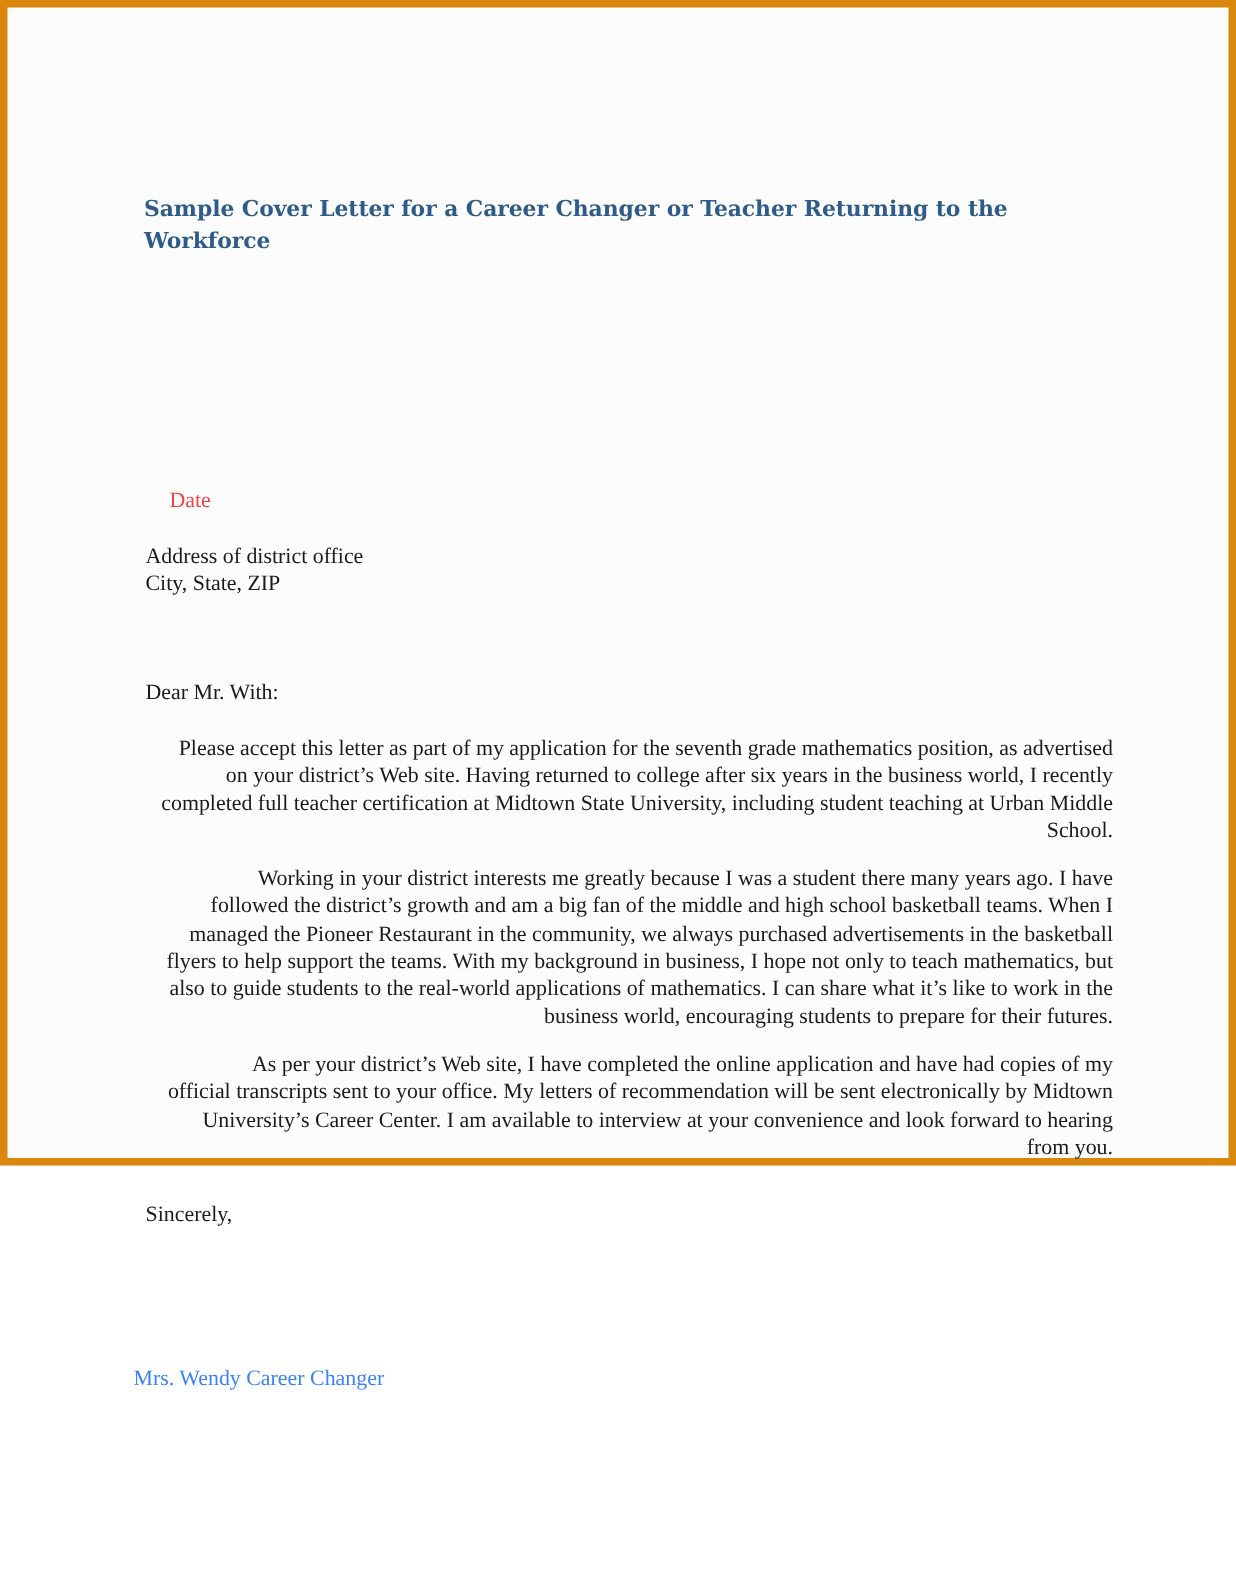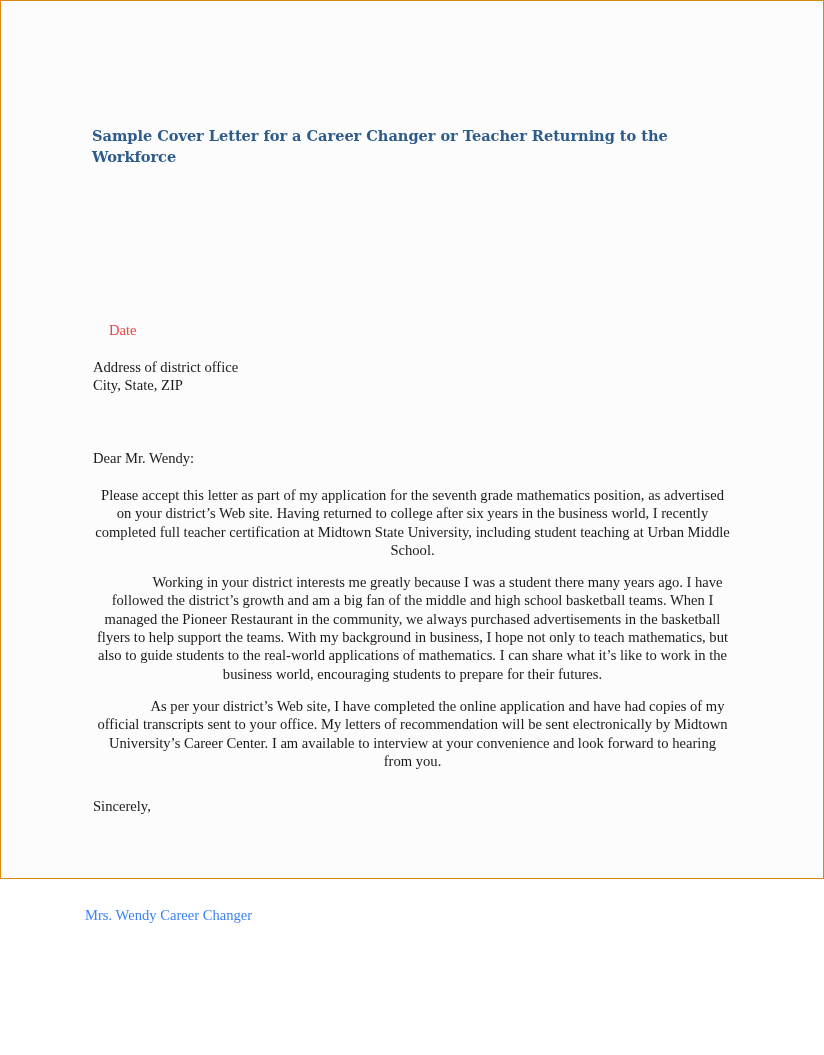--- a/index.html
+++ b/index.html
@@ -10,22 +10,22 @@
   body {
     width: 824px;
     height: 1055px;
     background: #ffffff;
     font-family: "Liberation Serif", "DejaVu Serif", serif;
     overflow: hidden;
   }
   .page-frame {
     box-sizing: border-box;
     width: 824px;
-    height: 879px;
-    border: 1px solid #be185d;
+    height: 777px;
+    border: 5px solid #be185d;
     background: #fcfcfd;
     position: relative;
   }
   .doc-body {
     position: absolute;
     left: 0;
     top: 0;
     width: 814px;
     height: 1045px;
     padding: 0;
@@ -81,27 +81,27 @@
     position: absolute;
     left: 92px;
     top: 448px;
     font-size: 14.6px;
     line-height: 18.3px;
     color: #1a1a1a;
   }
   
   .body-text {
     position: absolute;
-    left: 92px;
+    left: 98px;
     top: 485px;
     width: 639px;
     font-size: 14.6px;
     line-height: 18.3px;
     color: #1a1a1a;
-    text-align: center;
+    text-align: right;
   }
   .body-text p {
     margin: 0 0 14px 0;
   }
   .body-text p.indented {
     text-indent: 50px;
   }
   
   .closing {
     position: absolute;
@@ -133,21 +133,21 @@
     </div>
 
 
     <div class="date-line">Date</div>
 
     <div class="recipient-block">
       <div>Address of district office</div>
       <div>City, State, ZIP</div>
     </div>
 
-    <div class="salutation">Dear Mr. Wendy:</div>
+    <div class="salutation">Dear Mr. With:</div>
 
     <div class="body-text">
       <p>Please accept this letter as part of my application for the seventh grade mathematics position, as advertised on your district’s Web site. Having returned to college after six years in the business world, I recently completed full teacher certification at Midtown State University, including student teaching at Urban Middle School.</p>
       <p class="indented">Working in your district interests me greatly because I was a student there many years ago. I have followed the district’s growth and am a big fan of the middle and high school basketball teams. When I managed the Pioneer Restaurant in the community, we always purchased advertisements in the basketball flyers to help support the teams. With my background in business, I hope not only to teach mathematics, but also to guide students to the real-world applications of mathematics. I can share what it’s like to work in the business world, encouraging students to prepare for their futures.</p>
       <p class="indented">As per your district’s Web site, I have completed the online application and have had copies of my official transcripts sent to your office. My letters of recommendation will be sent electronically by Midtown University’s Career Center. I am available to interview at your convenience and look forward to hearing from you.</p>
     </div>
 
     <div class="closing">Sincerely,</div>
 
     <div class="signature-name">Mrs. Wendy Career Changer</div>

